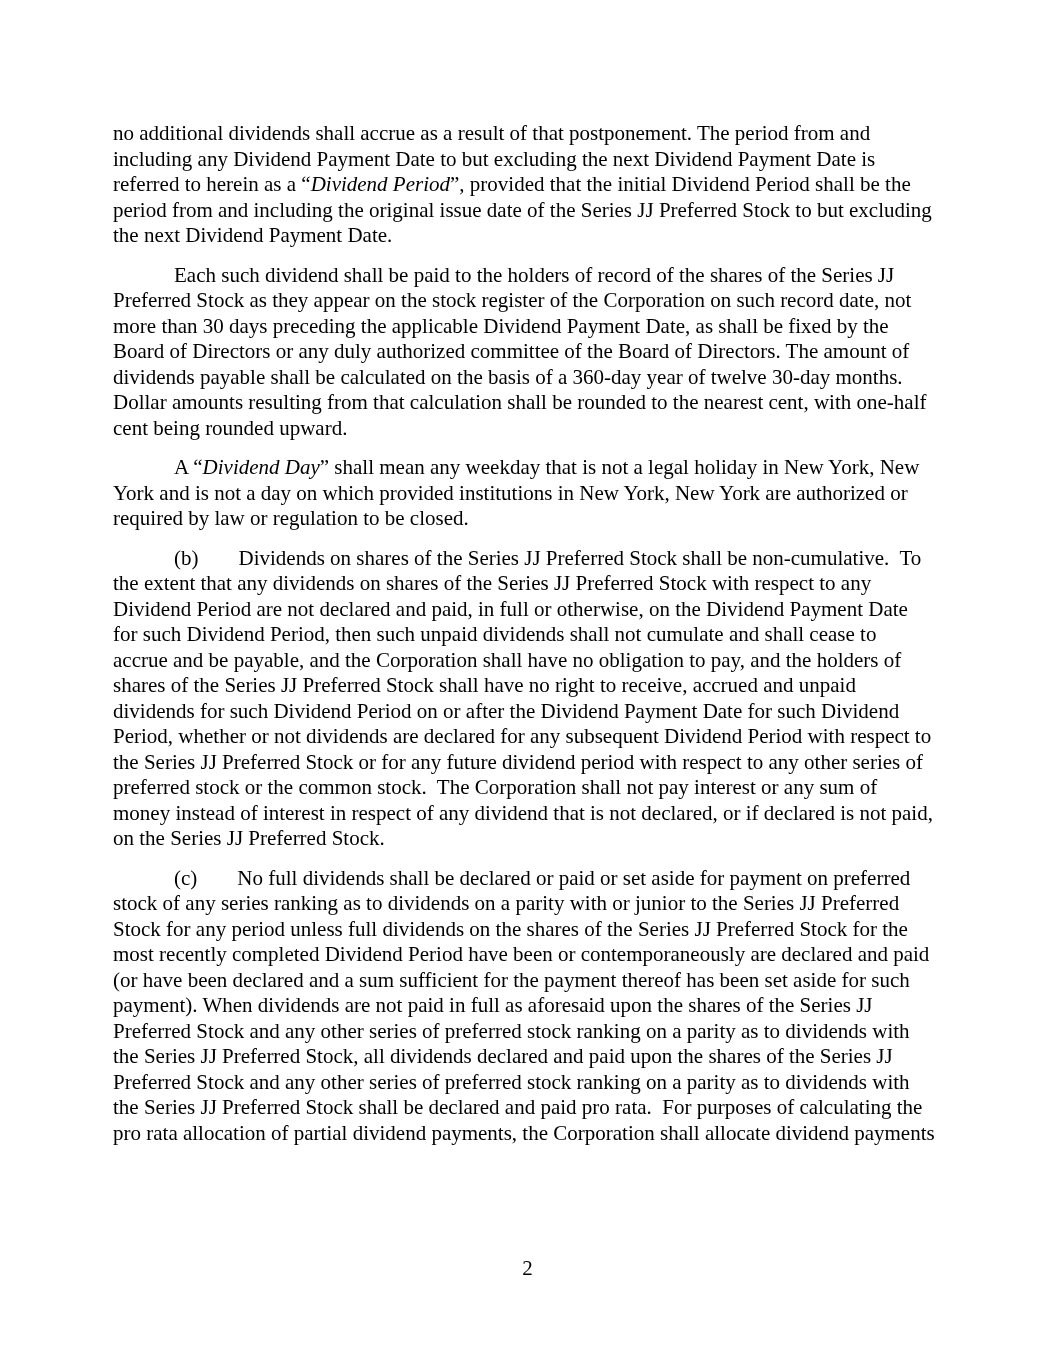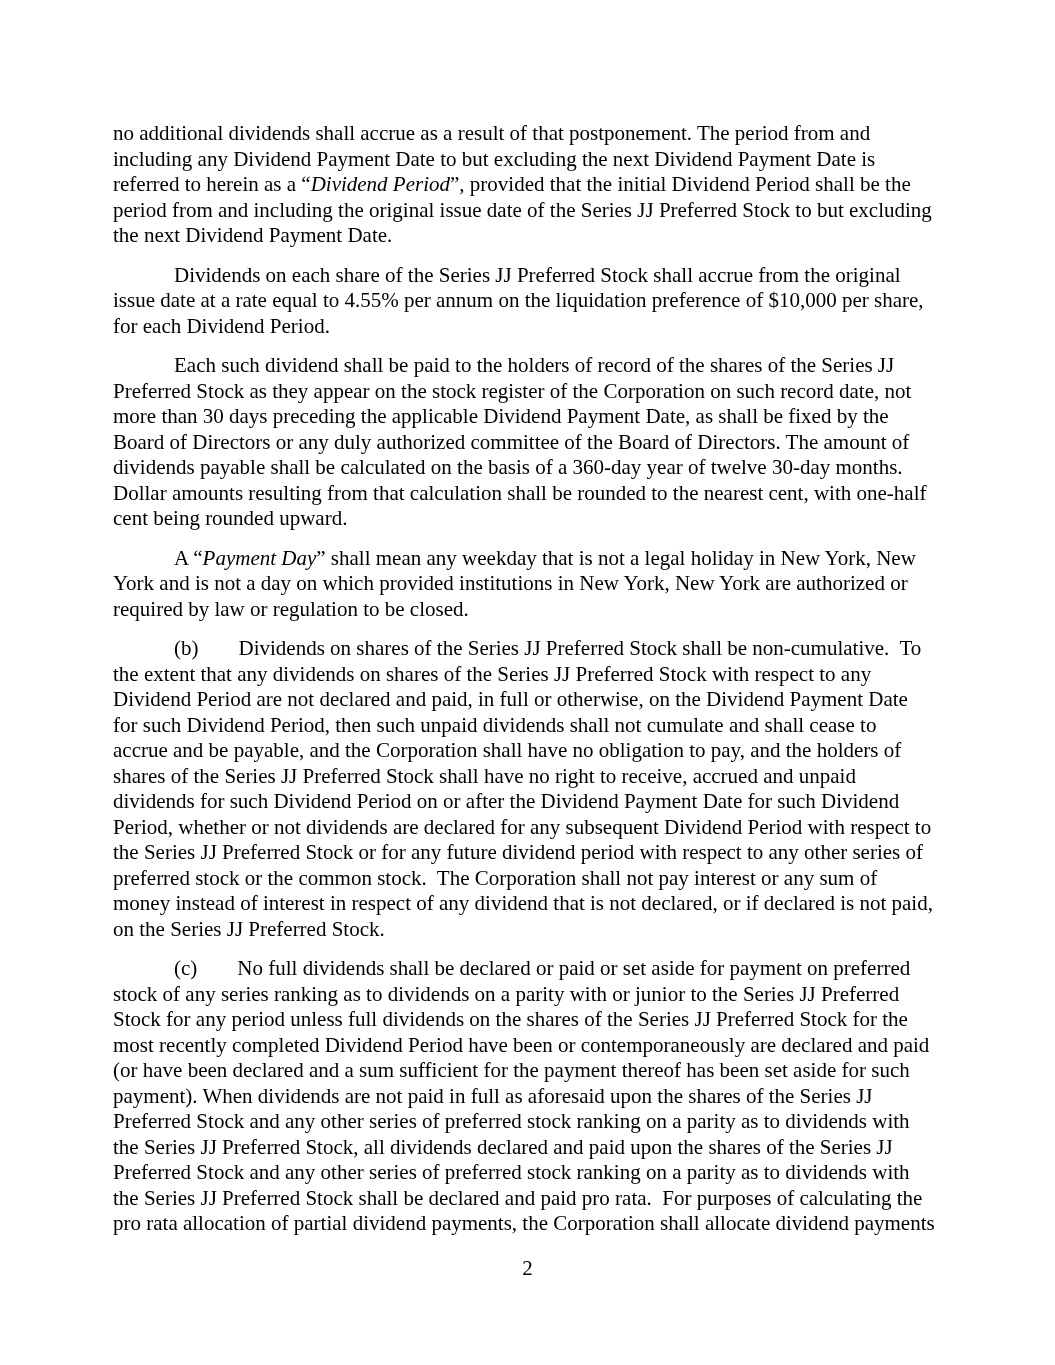--- a/index.html
+++ b/index.html
@@ -44,20 +44,19 @@
     line-height: 25.5px;
   }
   em { font-style: italic; }
 </style>
 </head>
 <body>
 
 <div class="page">
   <div class="doc-body">
       <p class="para"><span>no additional dividends shall accrue as a result of that postponement. The period from and including any Dividend Payment Date to but excluding the next Dividend Payment Date is referred to herein as a “</span><em>Dividend Period</em><span>”, provided that the initial Dividend Period shall be the period from and including the original issue date of the Series JJ Preferred Stock to but excluding the next Dividend Payment Date.</span></p>
-      <p class="para indent"><span>Dividends on each share of the Series JJ Preferred Stock shall accrue from the original issue date at a rate equal to 4.55% per annum on the liquidation preference of $10,000 per share, for each Dividend Period.</span></p>
       <p class="para indent"><span>Each such dividend shall be paid to the holders of record of the shares of the Series JJ Preferred Stock as they appear on the stock register of the Corporation on such record date, not more than 30 days preceding the applicable Dividend Payment Date, as shall be fixed by the Board of Directors or any duly authorized committee of the Board of Directors. The amount of dividends payable shall be calculated on the basis of a 360-day year of twelve 30-day months. Dollar amounts resulting from that calculation shall be rounded to the nearest cent, with one-half cent being rounded upward.</span></p>
-      <p class="para indent"><span>A “</span><em>Payment Day</em><span>” shall mean any weekday that is not a legal holiday in New York, New York and is not a day on which provided institutions in New York, New York are authorized or required by law or regulation to be closed.</span></p>
+      <p class="para indent"><span>A “</span><em>Dividend Day</em><span>” shall mean any weekday that is not a legal holiday in New York, New York and is not a day on which provided institutions in New York, New York are authorized or required by law or regulation to be closed.</span></p>
       <p class="para indent"><span>(b)</span><span class="tab"></span><span>Dividends on shares of the Series JJ Preferred Stock shall be non-cumulative.  To the extent that any dividends on shares of the Series JJ Preferred Stock with respect to any Dividend Period are not declared and paid, in full or otherwise, on the Dividend Payment Date for such Dividend Period, then such unpaid dividends shall not cumulate and shall cease to accrue and be payable, and the Corporation shall have no obligation to pay, and the holders of shares of the Series JJ Preferred Stock shall have no right to receive, accrued and unpaid dividends for such Dividend Period on or after the Dividend Payment Date for such Dividend Period, whether or not dividends are declared for any subsequent Dividend Period with respect to the Series JJ Preferred Stock or for any future dividend period with respect to any other series of preferred stock or the common stock.  The Corporation shall not pay interest or any sum of money instead of interest in respect of any dividend that is not declared, or if declared is not paid, on the Series JJ Preferred Stock.</span></p>
       <p class="para indent"><span>(c)</span><span class="tab"></span><span>No full dividends shall be declared or paid or set aside for payment on preferred stock of any series ranking as to dividends on a parity with or junior to the Series JJ Preferred Stock for any period unless full dividends on the shares of the Series JJ Preferred Stock for the most recently completed Dividend Period have been or contemporaneously are declared and paid (or have been declared and a sum sufficient for the payment thereof has been set aside for such payment). When dividends are not paid in full as aforesaid upon the shares of the Series JJ Preferred Stock and any other series of preferred stock ranking on a parity as to dividends with the Series JJ Preferred Stock, all dividends declared and paid upon the shares of the Series JJ Preferred Stock and any other series of preferred stock ranking on a parity as to dividends with the Series JJ Preferred Stock shall be declared and paid pro rata.  For purposes of calculating the pro rata allocation of partial dividend payments, the Corporation shall allocate dividend payments</span></p>
     </div>
   <div class="page-number">2</div>
 </div>
 
 </body></html>

